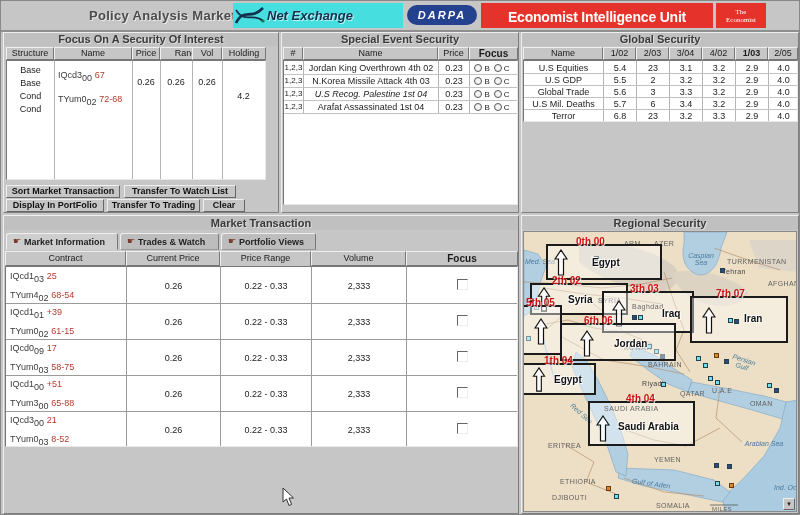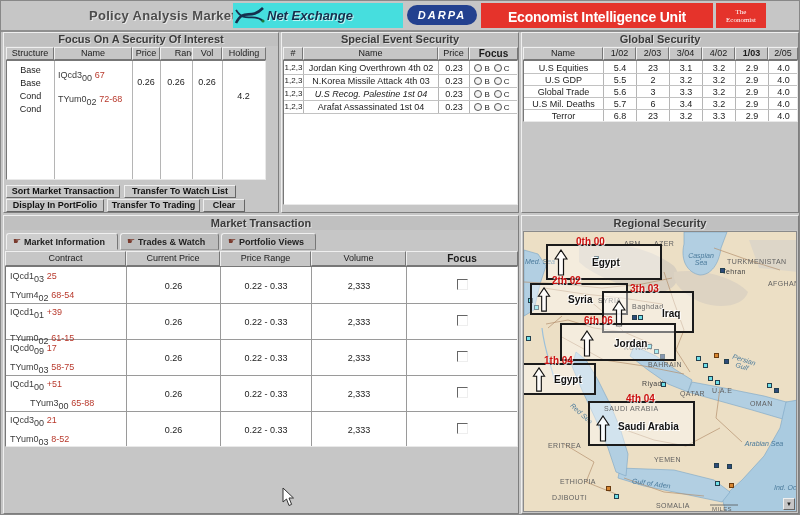--- a/index.html
+++ b/index.html
@@ -294,21 +294,21 @@
         </div>
         <div class="cell" style="left:121px;top:14px;width:93px;">0.26</div>
         <div class="cell" style="left:215px;top:14px;width:90px;">0.22  -  0.33</div>
         <div class="cell" style="left:306px;top:14px;width:94px;">2,333</div>
         <div class="checkbox" style="left:451px;top:12px;"></div>
       </div>
 
       <div>
         <div style="position:absolute;left:4px;top:39px;">
           <div><span class="code">IQcd1</span><sub class="code">01</sub> <span class="cval">+39</span></div>
-          <div style="margin-top:12px;"><span class="code">TYum0</span><sub class="code">02</sub> <span class="cval">61-15</span></div>
+          <div style="margin-top:5px;"><span class="code">TYum0</span><sub class="code">02</sub> <span class="cval">61-15</span></div>
         </div>
         <div class="cell" style="left:121px;top:50px;width:93px;">0.26</div>
         <div class="cell" style="left:215px;top:50px;width:90px;">0.22  -  0.33</div>
         <div class="cell" style="left:306px;top:50px;width:94px;">2,333</div>
         <div class="checkbox" style="left:451px;top:48px;"></div>
       </div>
 
       <div>
         <div style="position:absolute;left:4px;top:75px;">
           <div><span class="code">IQcd0</span><sub class="code">09</sub> <span class="cval">17</span></div>
@@ -316,21 +316,21 @@
         </div>
         <div class="cell" style="left:121px;top:86px;width:93px;">0.26</div>
         <div class="cell" style="left:215px;top:86px;width:90px;">0.22  -  0.33</div>
         <div class="cell" style="left:306px;top:86px;width:94px;">2,333</div>
         <div class="checkbox" style="left:451px;top:84px;"></div>
       </div>
 
       <div>
         <div style="position:absolute;left:4px;top:111px;">
           <div><span class="code">IQcd1</span><sub class="code">00</sub> <span class="cval">+51</span></div>
-          <div style="margin-top:5px;margin-left:20px;"><span class="code">TYum3</span><sub class="code">00</sub> <span class="cval">65-88</span></div>
+          <div style="margin-top:5px;"><span class="code">TYum3</span><sub class="code">00</sub> <span class="cval">65-88</span></div>
         </div>
         <div class="cell" style="left:121px;top:122px;width:93px;">0.26</div>
         <div class="cell" style="left:215px;top:122px;width:90px;">0.22  -  0.33</div>
         <div class="cell" style="left:306px;top:122px;width:94px;">2,333</div>
         <div class="checkbox" style="left:451px;top:120px;"></div>
       </div>
 
       <div>
         <div style="position:absolute;left:4px;top:147px;">
           <div><span class="code">IQcd3</span><sub class="code">00</sub> <span class="cval">21</span></div>
@@ -456,20 +456,36 @@
       <div class="mbox" style="left:78px;top:59px;width:92px;height:42px;">
         <div class="mbox-label" style="left:26px;">3th 03</div>
         <svg width="14" height="28" viewBox="0 0 14 28" style="position:absolute;left:8px;top:7px;">
           <path d="M7,1 L13,10 L9.5,10 L9.5,26 L4.5,26 L4.5,10 L1,10 Z" fill="rgba(255,255,255,.85)" stroke="#111" stroke-width="1.2"></path>
         </svg>
         <div class="mbox-region" style="left:28px;top:10px;">Baghdad</div>
         <div class="mbox-country" style="left:58px;top:15px;">Iraq</div>
         <div class="marker mk-d" style="left:28px;top:22px;"></div>
         <div class="marker mk-c" style="left:34px;top:22px;"></div>
       </div>
+      <div class="mbox" style="left:166px;top:64px;width:98px;height:47px;">
+        <div class="mbox-label" style="left:24px;">7th 07</div>
+        <svg width="14" height="28" viewBox="0 0 14 28" style="position:absolute;left:10px;top:9px;">
+          <path d="M7,1 L13,10 L9.5,10 L9.5,26 L4.5,26 L4.5,10 L1,10 Z" fill="rgba(255,255,255,.85)" stroke="#111" stroke-width="1.2"></path>
+        </svg>
+        <div class="marker mk-c" style="left:36px;top:20px;"></div>
+        <div class="marker mk-d" style="left:42px;top:21px;"></div>
+        <div class="mbox-country" style="left:52px;top:15px;">Iran</div>
+      </div>
+      <div class="mbox" style="left:-8px;top:73px;width:46px;height:50px;">
+        <div class="mbox-label" style="left:8px;">5th 05</div>
+        <svg width="14" height="28" viewBox="0 0 14 28" style="position:absolute;left:16px;top:11px;">
+          <path d="M7,1 L13,10 L9.5,10 L9.5,26 L4.5,26 L4.5,10 L1,10 Z" fill="rgba(255,255,255,.85)" stroke="#111" stroke-width="1.2"></path>
+        </svg>
+        <div class="mbox-country"></div>
+      </div>
       <div class="mbox" style="left:36px;top:91px;width:116px;height:38px;">
         <div class="mbox-label" style="left:22px;">6th 06</div>
         <svg width="14" height="28" viewBox="0 0 14 28" style="position:absolute;left:18px;top:5px;">
           <path d="M7,1 L13,10 L9.5,10 L9.5,26 L4.5,26 L4.5,10 L1,10 Z" fill="rgba(255,255,255,.85)" stroke="#111" stroke-width="1.2"></path>
         </svg>
         <div class="mbox-country" style="left:52px;top:13px;">Jordan</div>
       </div>
       <div class="mbox" style="left:-8px;top:131px;width:80px;height:32px;">
         <div class="mbox-label" style="left:26px;">1th 04</div>
         <svg width="14" height="26" viewBox="0 0 14 28" style="position:absolute;left:14px;top:2px;">

